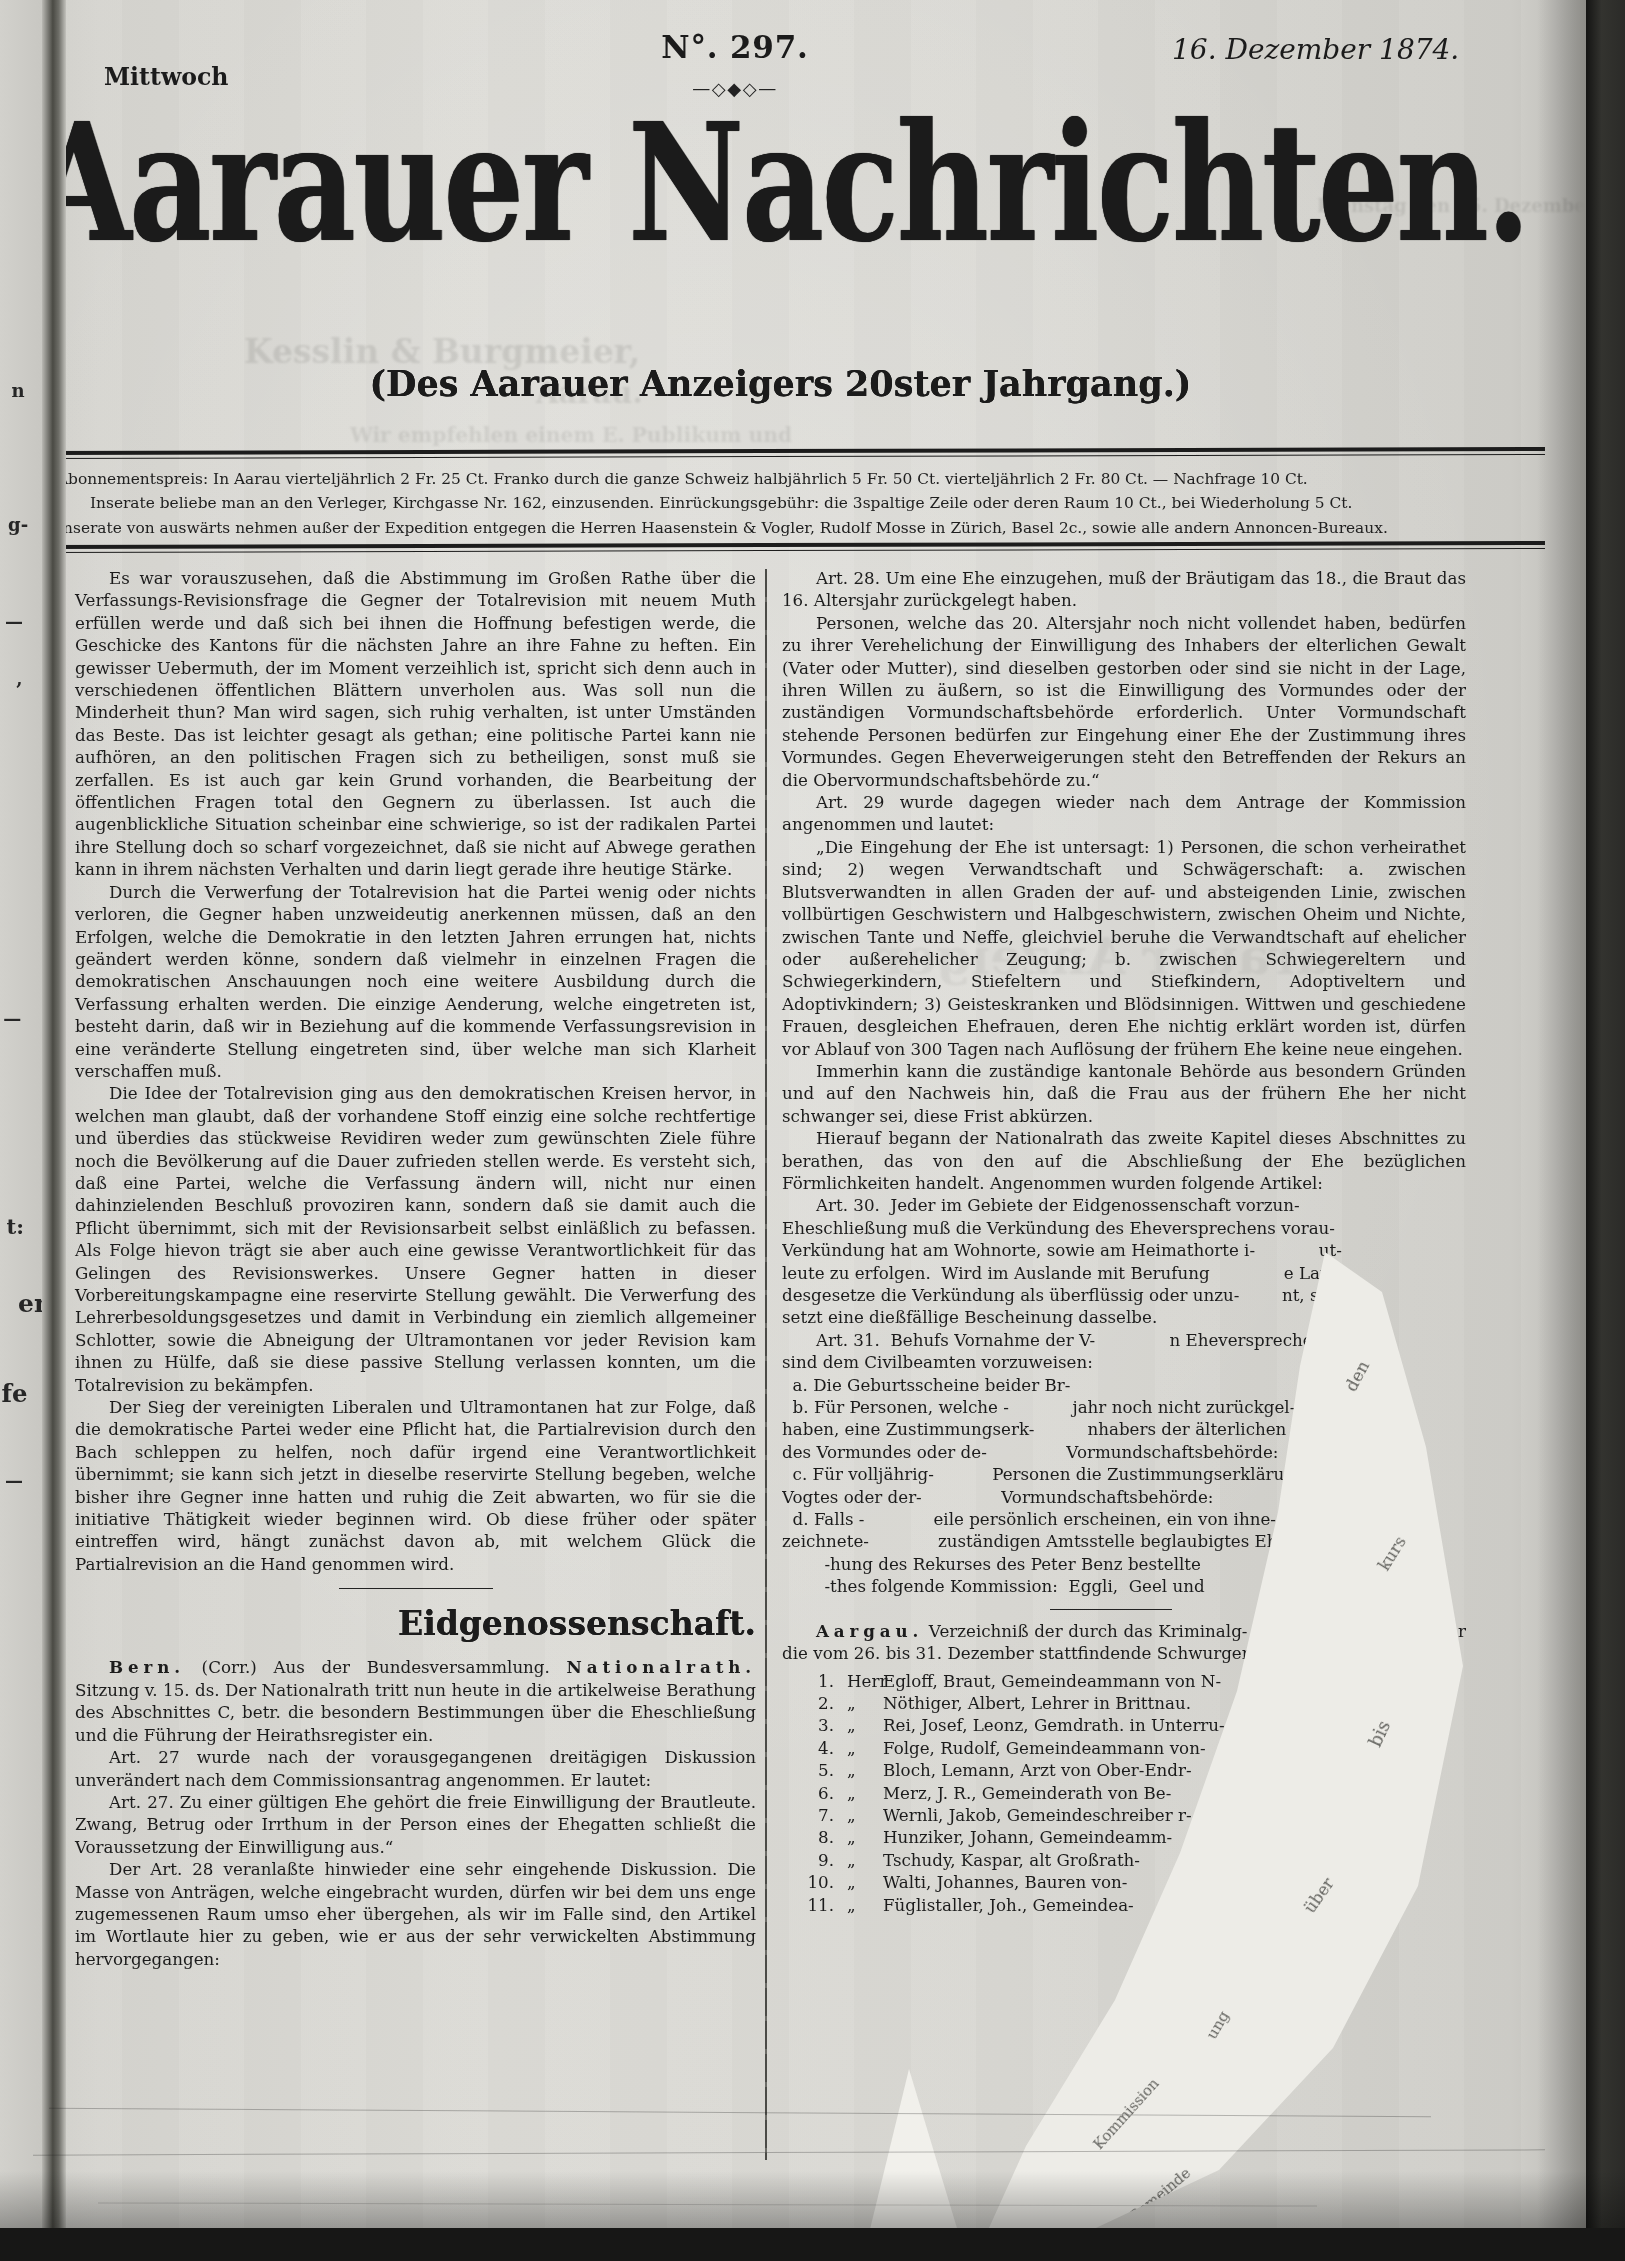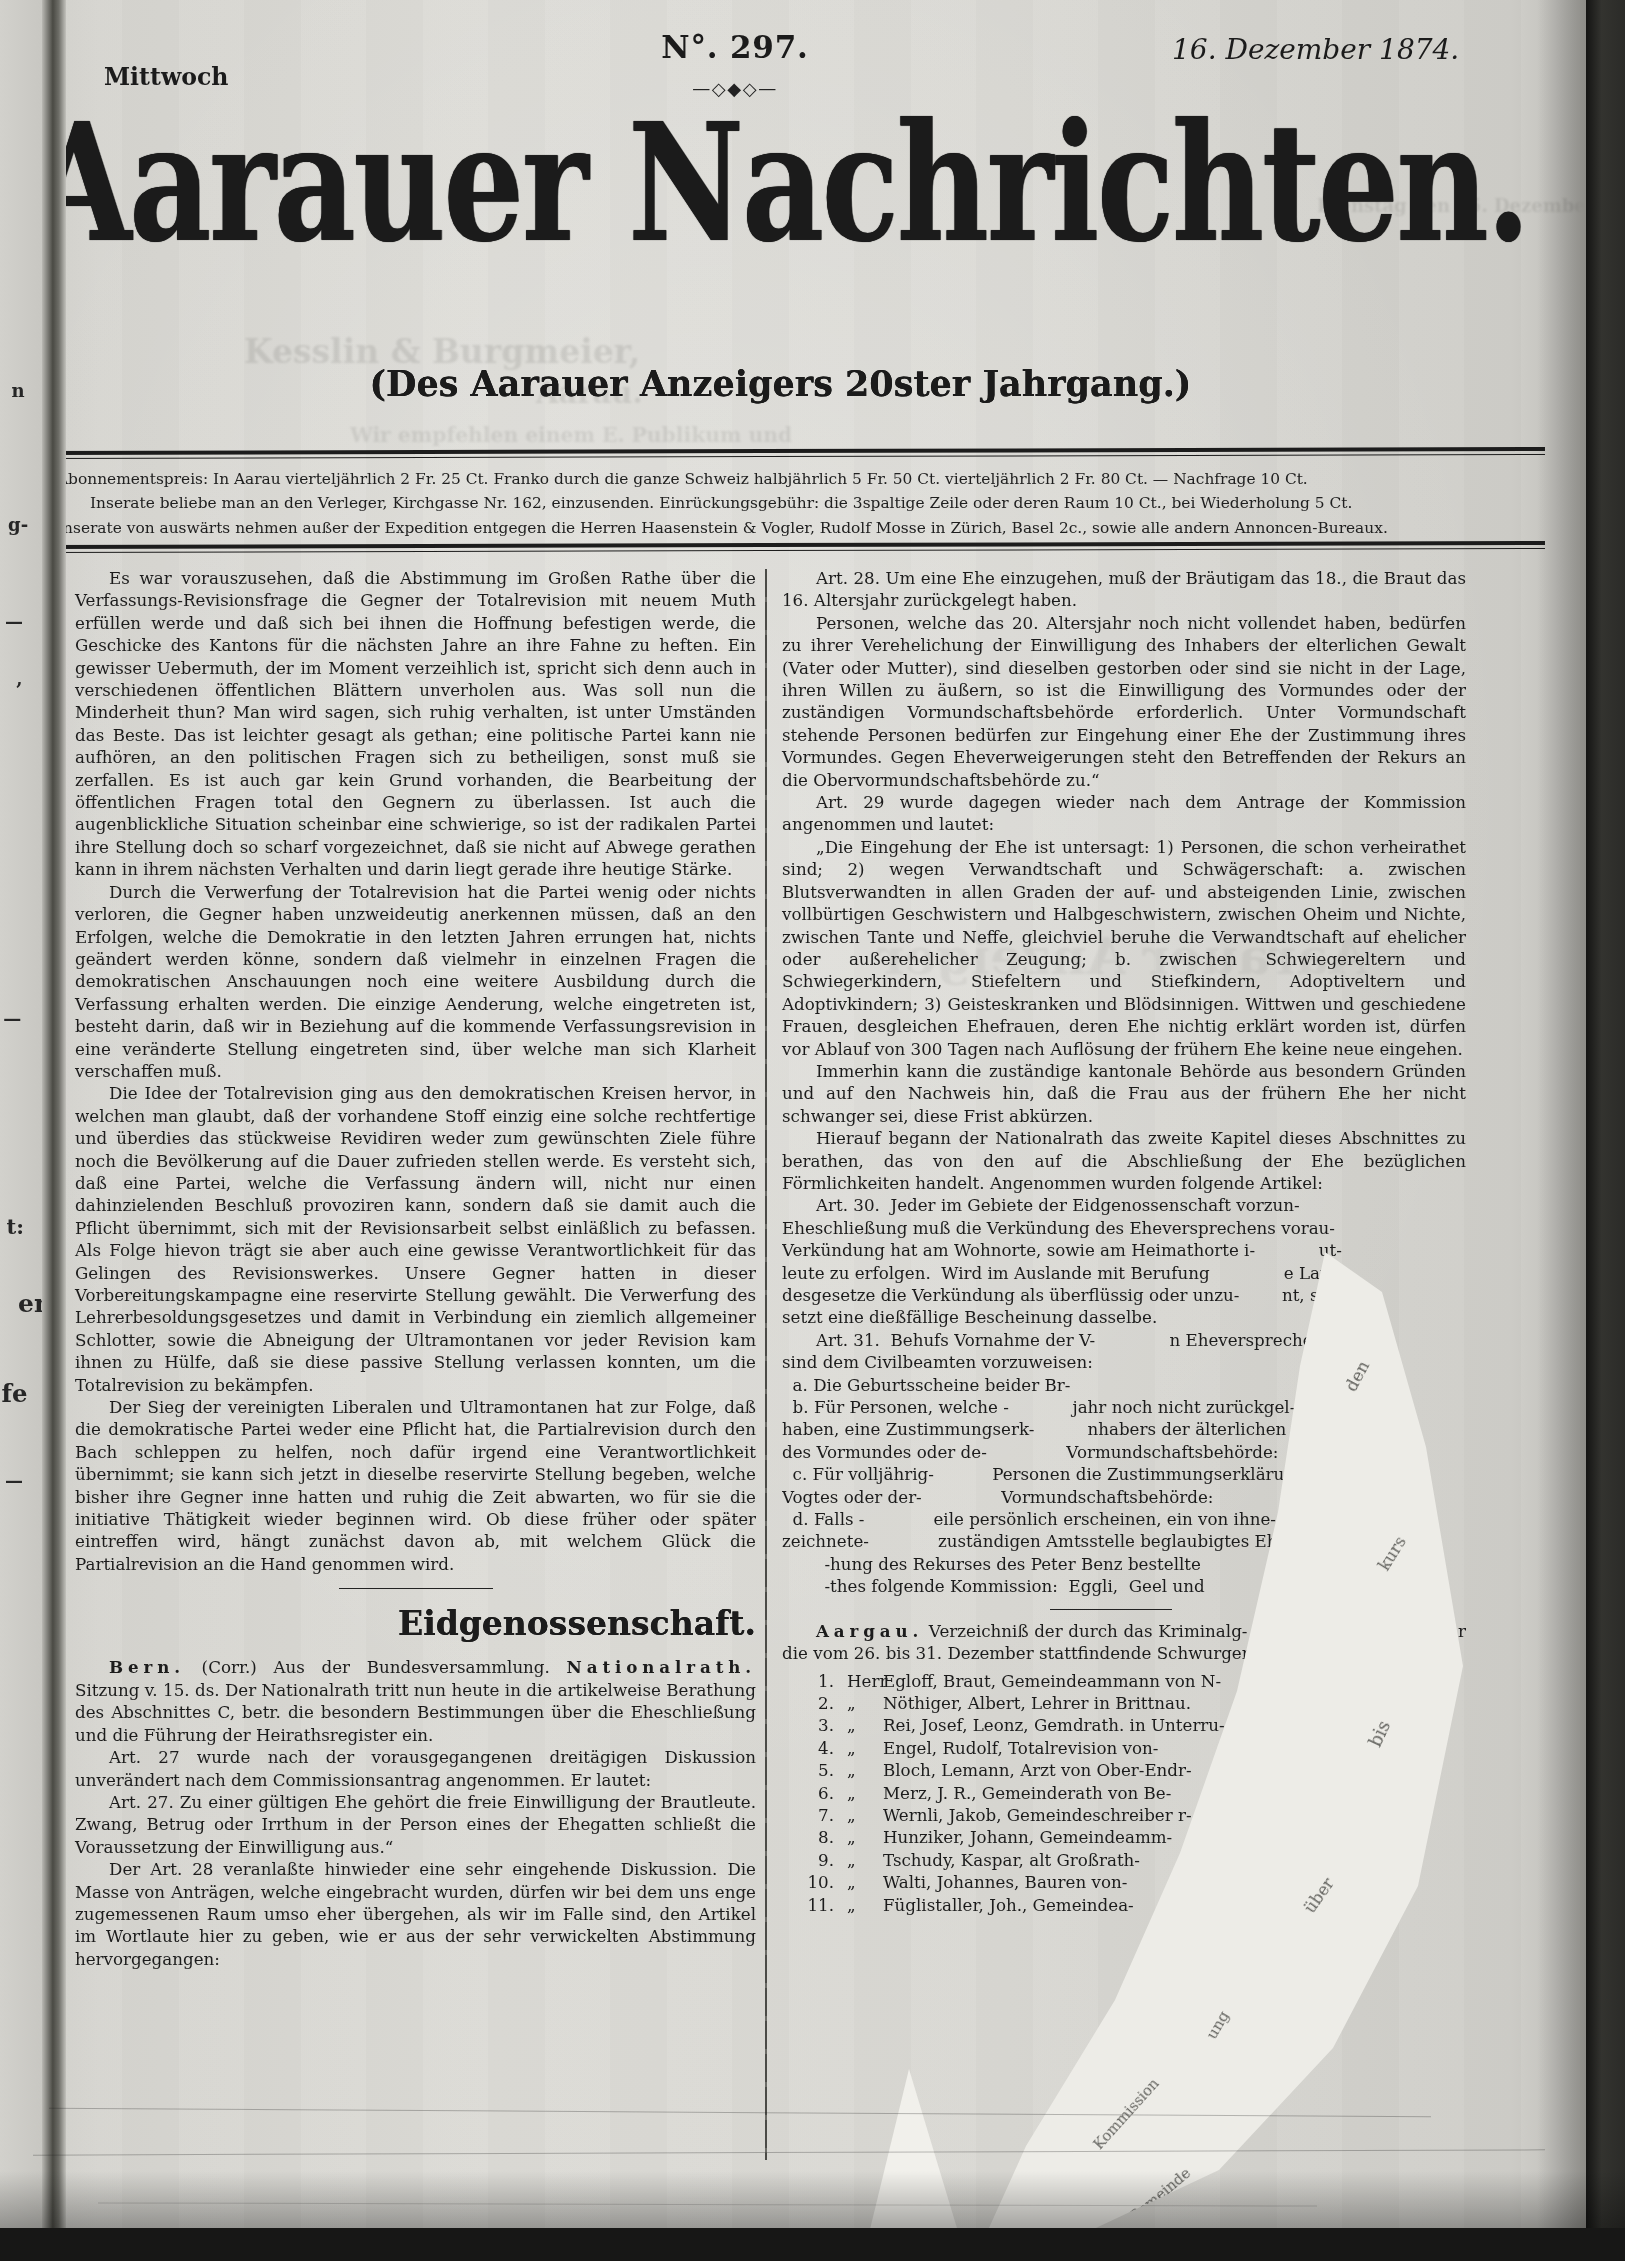--- a/index.html
+++ b/index.html
@@ -165,21 +165,21 @@
           <span class="jt">Nöthiger, Albert, Lehrer in Brittnau.</span>
         </div>
       <div class="jury-row">
           <span class="jn">3.</span>
           <span class="jp">„</span>
           <span class="jt">Rei, Josef, Leonz, Gemdrath. in Unterru-</span>
         </div>
       <div class="jury-row">
           <span class="jn">4.</span>
           <span class="jp">„</span>
-          <span class="jt">Engel, Rudolf, Totalrevision von-</span>
+          <span class="jt">Folge, Rudolf, Gemeindeammann von-</span>
         </div>
       <div class="jury-row">
           <span class="jn">5.</span>
           <span class="jp">„</span>
           <span class="jt">Bloch, Lemann, Arzt von Ober-Endr-</span>
         </div>
       <div class="jury-row">
           <span class="jn">6.</span>
           <span class="jp">„</span>
           <span class="jt">Merz, J. R., Gemeinderath von Be-</span>

